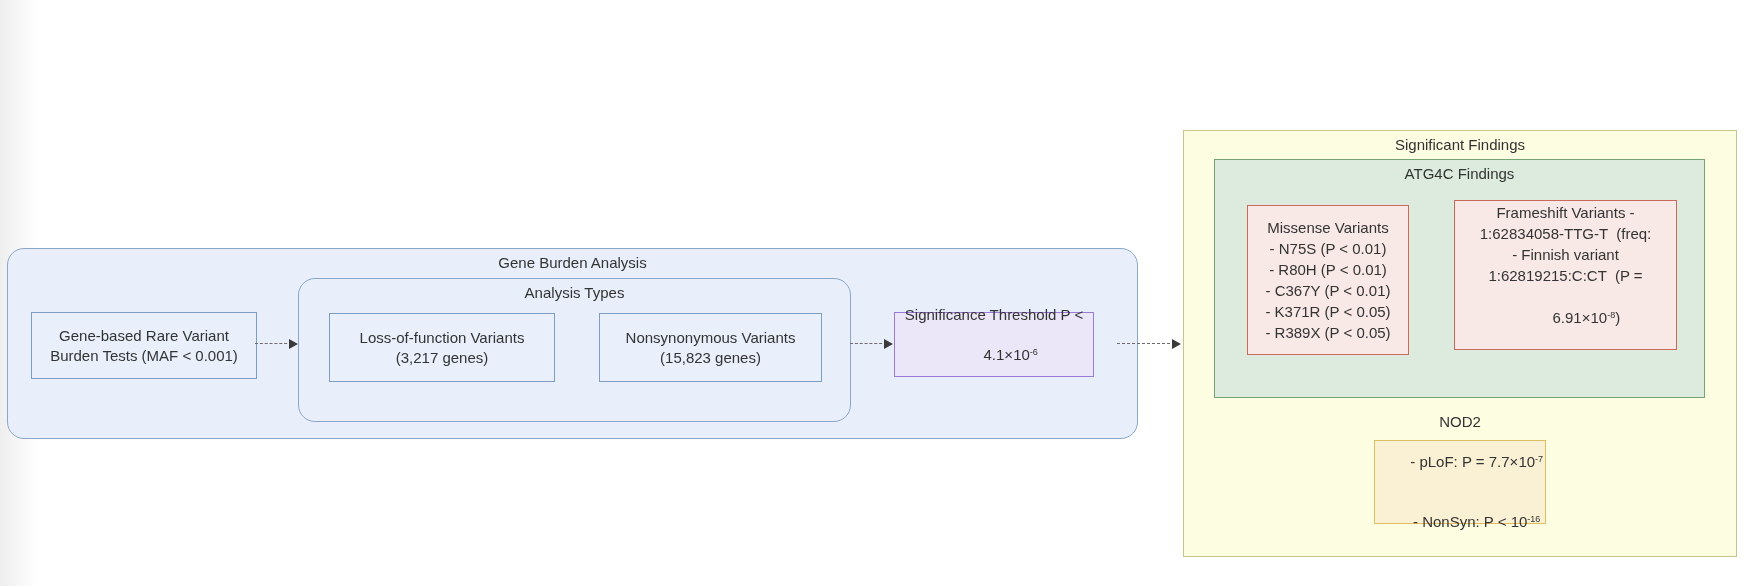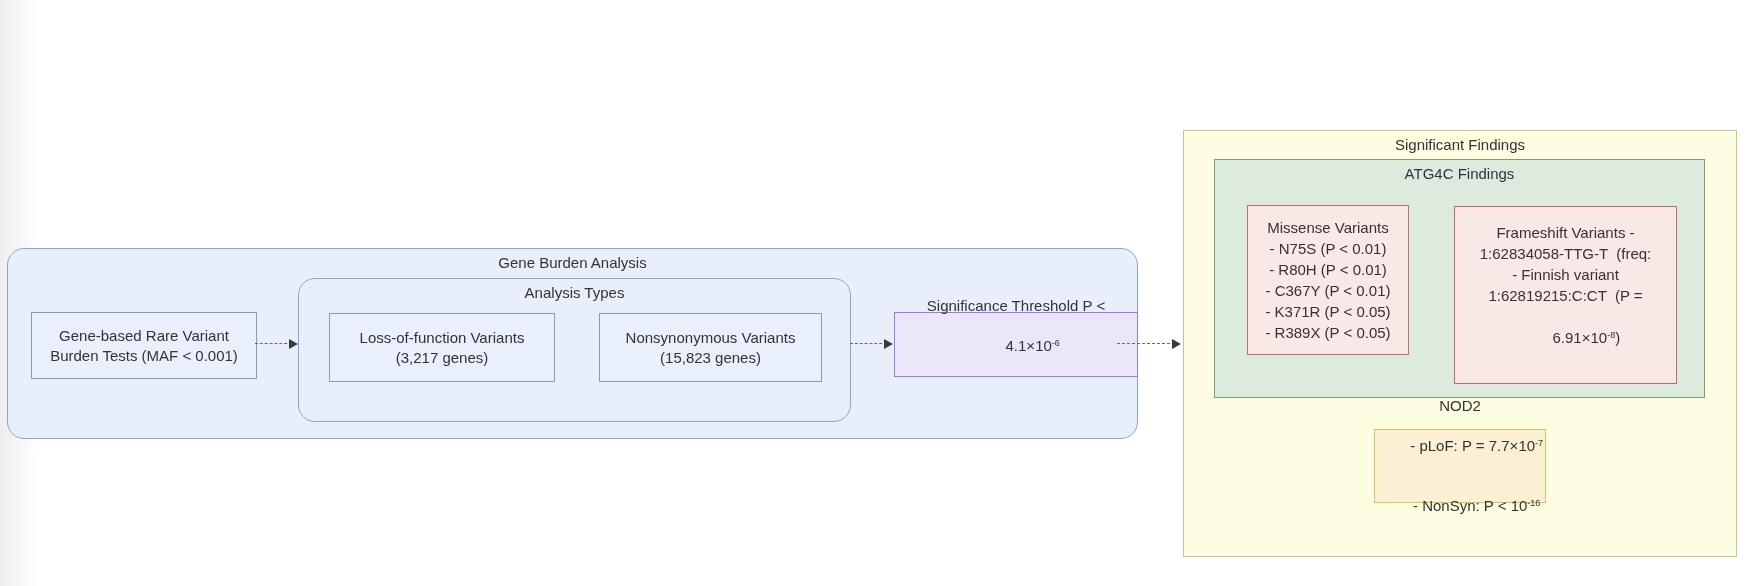--- a/index.html
+++ b/index.html
@@ -72,21 +72,21 @@
         <div class="node-line">Loss-of-function Variants</div>
         <div class="node-line">(3,217 genes)</div>
       </div>
 
       <div class="node n-blue" style="left:300px; top:34px; width:223px; height:69px;">
         <div class="node-line">Nonsynonymous Variants</div>
         <div class="node-line">(15,823 genes)</div>
       </div>
     </div>
 
-    <div class="node n-purple" style="left:886px; top:63px; width:244px; height:65px;justify-content:flex-end;">
+    <div class="node n-purple" style="left:886px; top:63px; width:200px; height:65px;">
       <div class="node-line">Significance Threshold P &lt;</div>
       <div class="node-line">
         <span>4.1×10</span><sup>-6</sup>
       </div>
     </div>
   </div>
 
   <div class="cluster c-yellow" style="left:1183px; top:130px; width:554px; height:427px;">
     <div class="cluster-title">Significant Findings</div>
 
@@ -95,32 +95,32 @@
 
       <div class="node n-pink tight" style="left:32px; top:45px; width:162px; height:150px;">
         <div class="node-line">Missense Variants</div>
         <div class="node-line">- N75S (P &lt; 0.01)</div>
         <div class="node-line">- R80H (P &lt; 0.01)</div>
         <div class="node-line">- C367Y (P &lt; 0.01)</div>
         <div class="node-line">- K371R (P &lt; 0.05)</div>
         <div class="node-line">- R389X (P &lt; 0.05)</div>
       </div>
 
-      <div class="node n-pink tight" style="left:239px; top:46px; width:223px; height:178px;">
+      <div class="node n-pink tight" style="left:239px; top:40px; width:223px; height:150px;">
         <div class="node-line">Frameshift Variants -</div>
         <div class="node-line">1:62834058-TTG-T  (freq:</div>
         <div class="node-line">- Finnish variant</div>
         <div class="node-line">1:62819215:C:CT  (P =</div>
         <div class="node-line">
           <span>6.91×10</span><sup>-8</sup><span>)</span>
         </div>
       </div>
     </div>
 
-    <div class="node n-gold" style="left:190px; top:298px; width:172px; height:74px;">
+    <div class="node n-gold" style="left:190px; top:309px; width:172px; height:84px;">
       <div class="node-line">NOD2</div>
       <div class="node-line">
         <span>- pLoF: P = 7.7×10</span><sup>-7</sup>
       </div>
       <div class="node-line">
         <span>- NonSyn: P &lt; 10</span><sup>-16</sup>
       </div>
     </div>
   </div>
 

